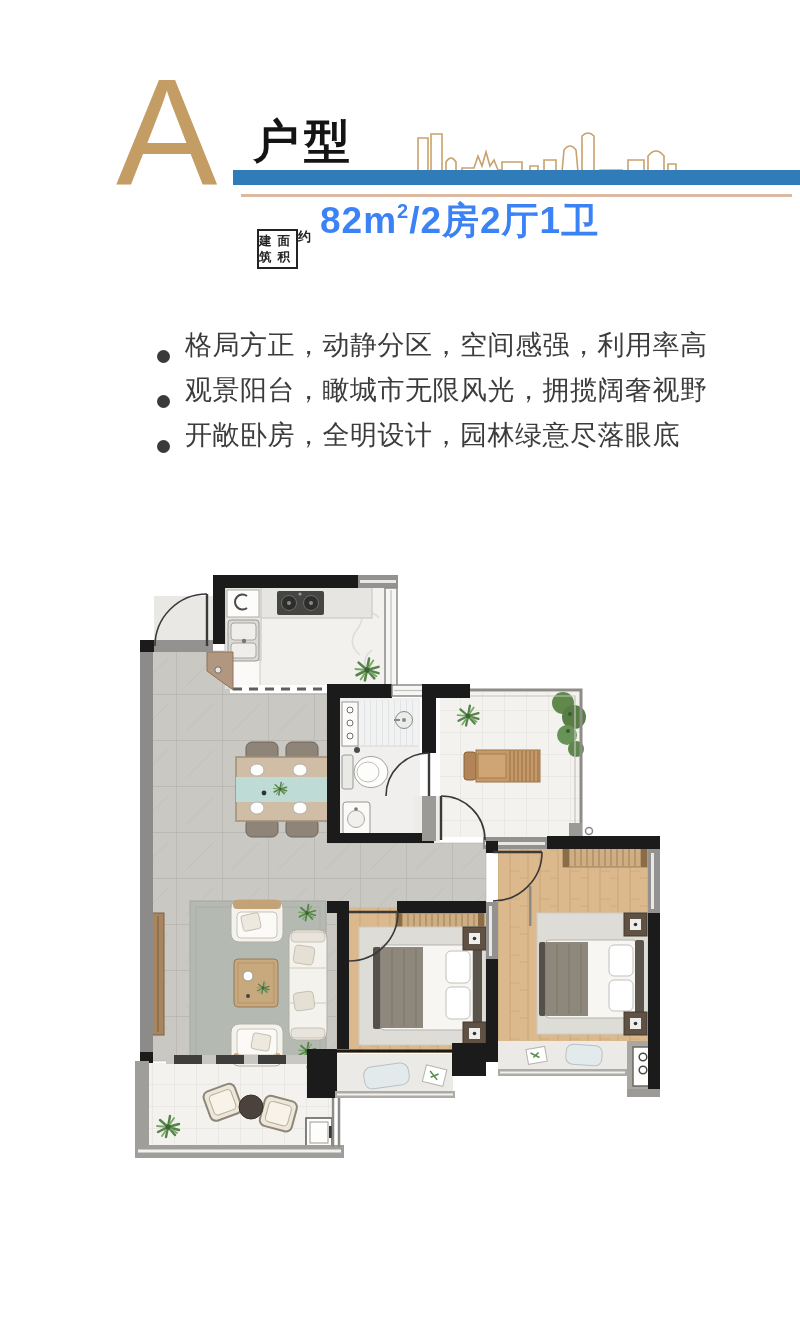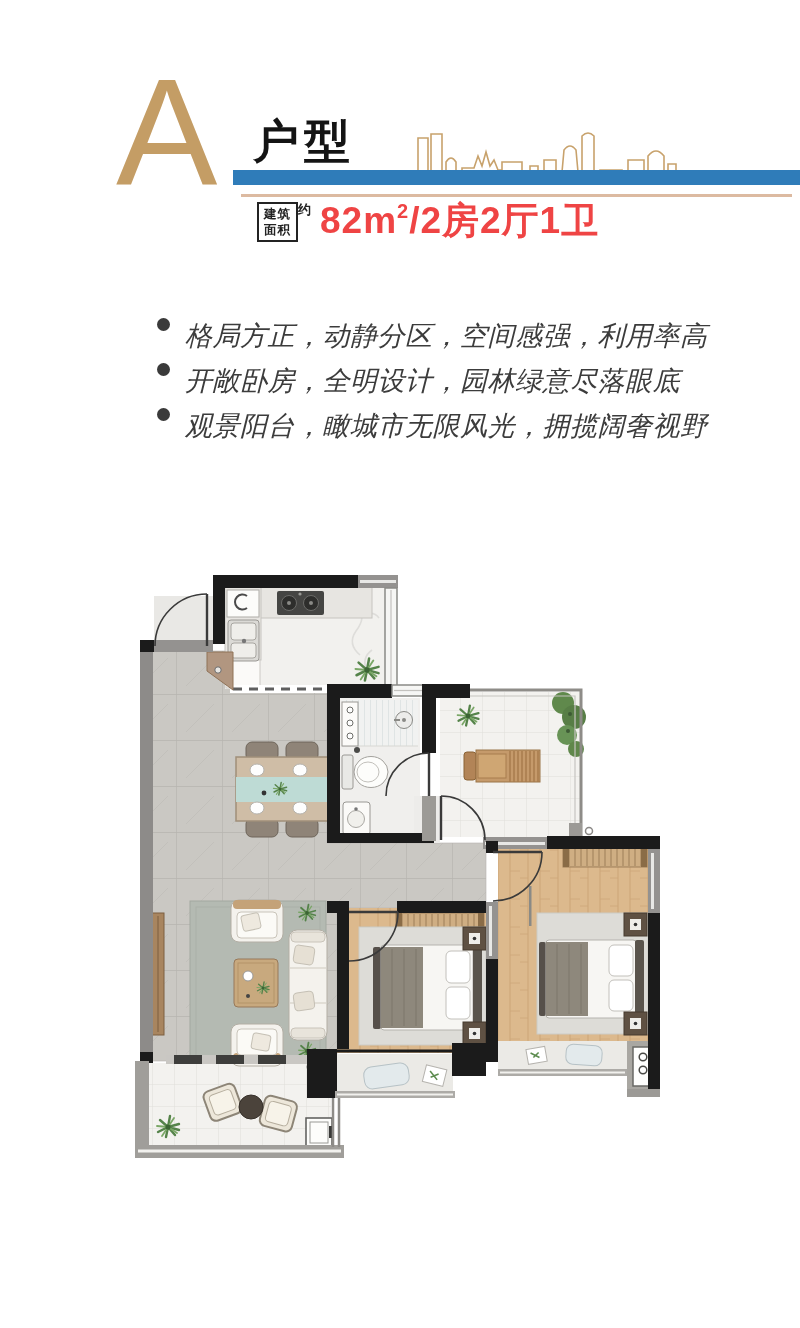--- a/index.html
+++ b/index.html
@@ -8,28 +8,28 @@
   
   .letter-a{position:absolute;left:116px;top:56px;font-size:152px;line-height:1;
             font-weight:400;color:#c49d65;letter-spacing:0;}
   .page-title{position:absolute;left:253px;top:118px;font-size:46px;line-height:1;
               font-weight:600;color:#141414;letter-spacing:5px;}
   .skyline{position:absolute;left:404px;top:126px;width:396px;height:50px;}
   .blue-bar{position:absolute;left:233px;top:170px;width:567px;height:15px;background:#2f7cb9;}
   .tan-line{position:absolute;left:241px;top:194px;width:551px;height:3px;background:#dcbaa1;}
   .area-row{position:absolute;left:257px;top:202px;display:flex;align-items:flex-start;}
   .area-badge{position:relative;width:37px;height:36px;border:2px solid #232323;
-              display:flex;flex-direction:column;justify-content:center;align-items:center;}
+              display:flex;justify-content:center;align-items:center;margin-top:27px;}
   .area-badge span{font-size:12.5px;font-weight:700;color:#232323;line-height:1.3;letter-spacing:1px;}
   .area-approx{position:absolute;right:-15px;top:-3px;font-size:13px;font-weight:700;color:#232323;}
-  .area-text{margin-left:22px;margin-top:-6px;font-size:37px;font-weight:600;color:#ef4444;letter-spacing:1px;}
+  .area-text{margin-left:22px;margin-top:-6px;font-size:37px;font-weight:600;color:#3b82f6;letter-spacing:1px;}
   .area-text sup{font-size:20px;position:relative;top:-2px;}
   
   .features{position:absolute;left:157px;top:318px;list-style:none;margin:0;padding:0;}
-  .features li{display:flex;align-items:flex-start;height:45px;font-style:italic;}
+  .features li{display:flex;align-items:flex-end;height:45px;}
   .features .dot{width:13px;height:13px;border-radius:50%;background:#3a3a3a;margin-right:15px;flex:0 0 13px;}
   .features .txt{font-size:27px;color:#3c3c3c;font-weight:500;letter-spacing:0.5px;white-space:nowrap;}
   
   .plan{position:absolute;left:130px;top:556px;width:560px;height:655px;}
 </style>
 </head>
 <body>
 
 <div class="page">
 
@@ -57,25 +57,25 @@
     <div class="area-text"><span>82m</span><sup>2</sup><span>/2房2厅1卫</span></div>
   </div>
 
   <ul class="features">
     <li>
         <span class="dot"></span>
         <span class="txt">格局方正，动静分区，空间感强，利用率高</span>
       </li>
     <li>
         <span class="dot"></span>
-        <span class="txt">开敞卧房，全明设计，园林绿意尽落眼底</span>
+        <span class="txt">观景阳台，瞰城市无限风光，拥揽阔奢视野</span>
       </li>
     <li>
         <span class="dot"></span>
-        <span class="txt">观景阳台，瞰城市无限风光，拥揽阔奢视野</span>
+        <span class="txt">开敞卧房，全明设计，园林绿意尽落眼底</span>
       </li>
   </ul>
 
   <svg class="plan" viewBox="0 0 560 655">
     <defs>
       <pattern id="pTile" width="46" height="46" patternUnits="userSpaceOnUse">
         <rect width="46" height="46" fill="#cac8c3"></rect>
         <path d="M0,0H46 M0,0V46" stroke="#b7b5b0" stroke-width="1.3"></path>
         <path d="M10,38L38,10" stroke="#c2c0bb" stroke-width="1"></path>
       </pattern>

